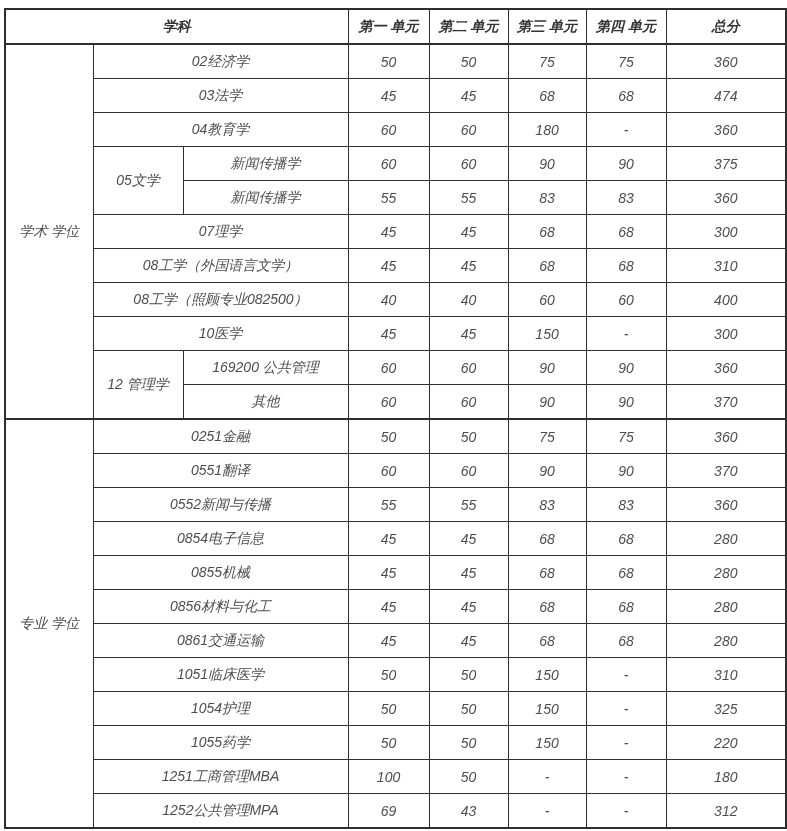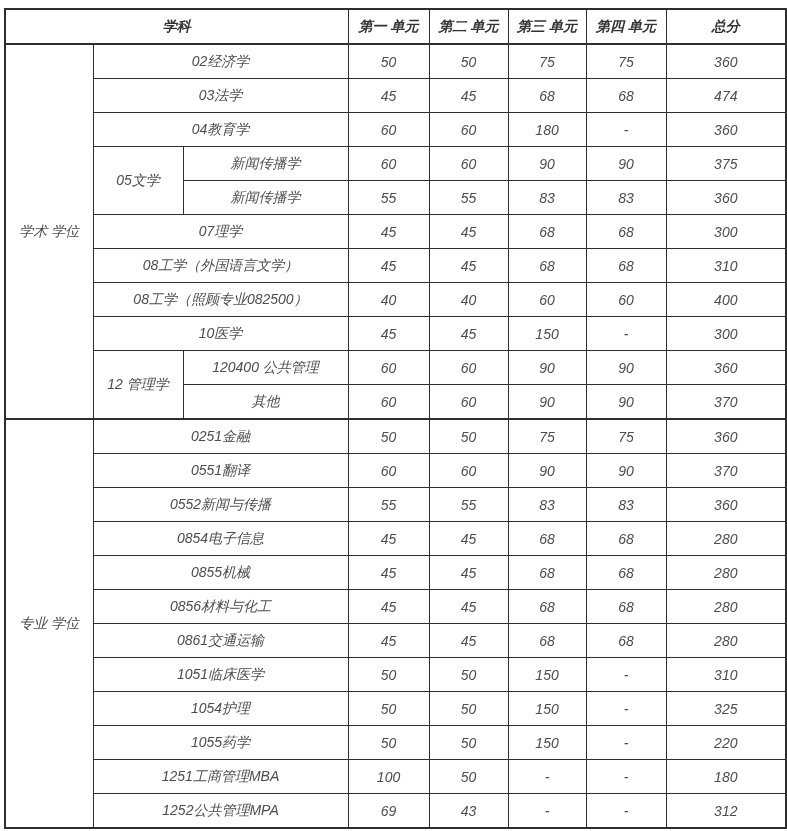--- a/index.html
+++ b/index.html
@@ -143,21 +143,21 @@
         <tr>
           <td colspan="2">10医学</td>
           <td>45</td>
           <td>45</td>
           <td>150</td>
           <td>-</td>
           <td>300</td>
         </tr>
         <tr>
           <td rowspan="2">12 管理学</td>
-          <td>120400 公共管理</td>
+          <td>169200 公共管理</td>
           <td>60</td>
           <td>60</td>
           <td>90</td>
           <td>90</td>
           <td>360</td>
         </tr>
         <tr>
           <td>其他</td>
           <td>60</td>
           <td>60</td>

